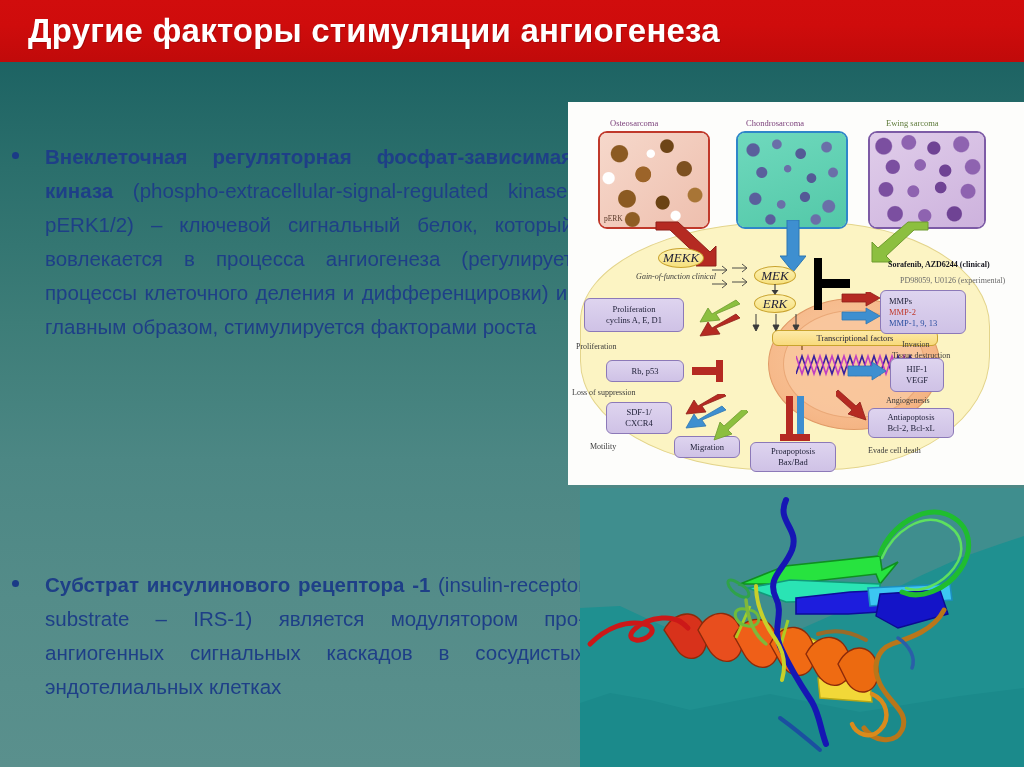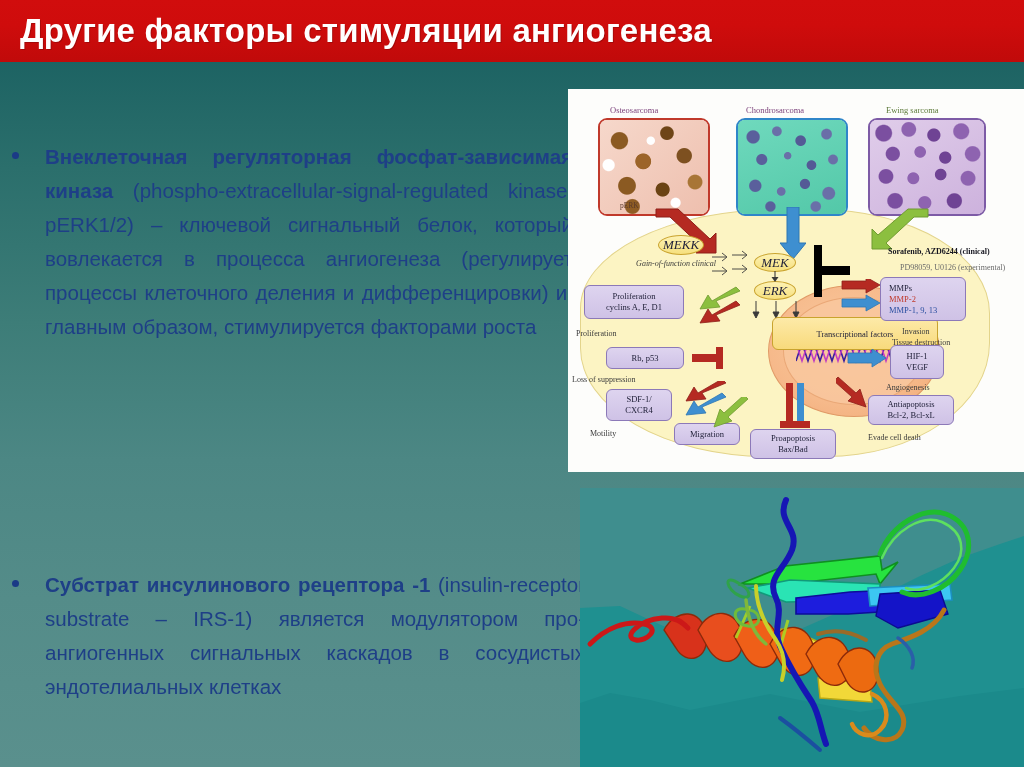--- a/index.html
+++ b/index.html
@@ -16,21 +16,21 @@
   }
 
   
   #title-banner {
     position: absolute; left: 0; top: 0;
     width: 1024px; height: 62px;
     background: linear-gradient(to bottom, #d10d0d 0%, #cf0c0c 40%, #c00a0a 100%);
     display: flex; align-items: center;
   }
   #title-text {
-    margin-left: 20px;
+    margin-left: 28px;
     color: #ffffff;
     font-size: 33px;
     font-weight: bold;
     letter-spacing: 0.2px;
     white-space: nowrap;
     text-shadow: 1px 1px 0 rgba(0,0,0,0.18);
   }
 
   
   .bullet-block {
@@ -55,21 +55,21 @@
   }
   .bullet-body b { font-weight: bold; }
   #bullet-1 { left: 12px; top: 140px; width: 570px; }
   #bullet-1 .bullet-body { width: 528px; }
   #bullet-2 { left: 12px; top: 568px; width: 590px; }
   #bullet-2 .bullet-body { width: 540px; }
 
   
   #pathway-figure {
     position: absolute;
-    left: 568px; top: 89px;
+    left: 568px; top: 102px;
     width: 456px; height: 383px;
     background: #fdfdfb;
     overflow: hidden;
   }
   #pathway-inner { position: absolute; inset: 0; }
 
   .histo-label {
     position: absolute;
     font-family: "Liberation Serif", serif;
     font-size: 8.5px;
@@ -143,21 +143,20 @@
       radial-gradient(circle at 22% 86%, #7b4fa0 0 6%, transparent 7%),
       radial-gradient(circle at 48% 88%, #8e63b0 0 6%, transparent 7%),
       radial-gradient(circle at 74% 86%, #6f4394 0 6%, transparent 7%),
       linear-gradient(150deg, #e0cdea, #cdb2dd);
   }
   #perk-tag {
     position: absolute; left: 36px; top: 112px;
     font-family: "Liberation Serif", serif;
     font-size: 7.5px; color: #5a3a2a;
     z-index: 5;
-    margin-left: 16px;
   }
 
   
   #cytoplasm {
     position: absolute;
     left: 12px; top: 120px; width: 410px; height: 248px;
     background: #fcf4c3;
     border: 1px solid #e3d48b;
     border-radius: 48% 42% 40% 46% / 40% 42% 46% 44%;
   }
@@ -343,21 +342,21 @@
             <path d="M45 11 L48 17 L51 11 Z"></path>
         </g>
       </svg>
 
       <div class="inhib" style="left:246px;top:156px;width:8px;height:52px"></div>
       <div class="inhib" style="left:254px;top:177px;width:28px;height:9px"></div>
 
       <div class="drug-clin" style="left:284px;top:158px">Sorafenib, AZD6244 (clinical)</div>
       <div class="drug-exp" style="left:284px;top:174px">PD98059, U0126 (experimental)</div>
 
-      <div class="ybox" style="left:204px;top:228px;width:166px;height:33px">Transcriptional factors</div>
+      <div class="ybox" style="left:204px;top:228px;width:166px;height:16px">Transcriptional factors</div>
 
       <div class="pbox" style="left:16px;top:196px;width:100px;height:34px">
         <span>Proliferation</span>
         <span>cyclins A, E, D1</span>
       </div>
       <div class="plain" style="left:8px;top:240px">Proliferation</div>
 
       <div class="pbox" style="left:38px;top:258px;width:78px;height:22px">
         <span>Rb, p53</span>
       </div>

